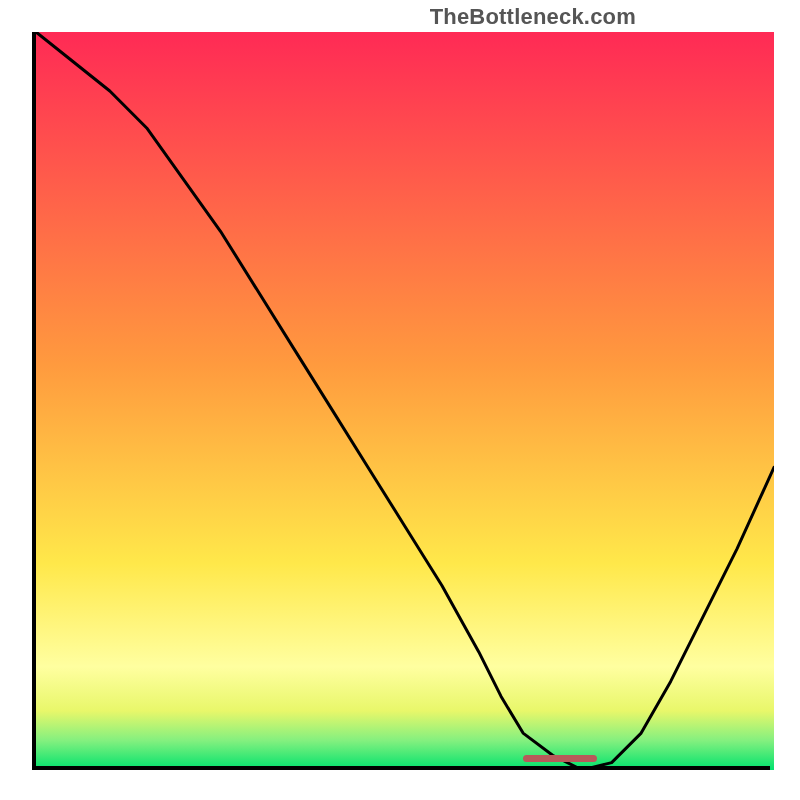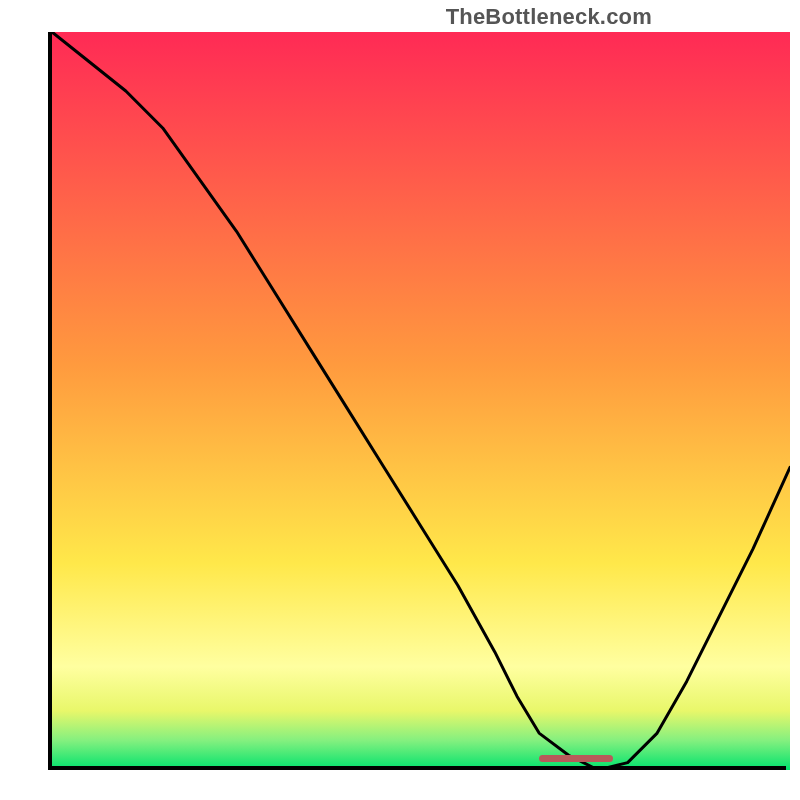--- a/index.html
+++ b/index.html
@@ -7,21 +7,20 @@
     padding: 0;
     width: 800px;
     height: 800px;
     background: #ffffff;
     font-family: Arial, Helvetica, sans-serif;
   }
   .container {
     position: relative;
     width: 650px;
     height: 800px;
-    margin-left: 16px;
   }
   .watermark {
     position: absolute;
     top: 4px;
     right: 14px;
     font-size: 22px;
     font-weight: bold;
     color: #555;
     letter-spacing: 0.2px;
   }

